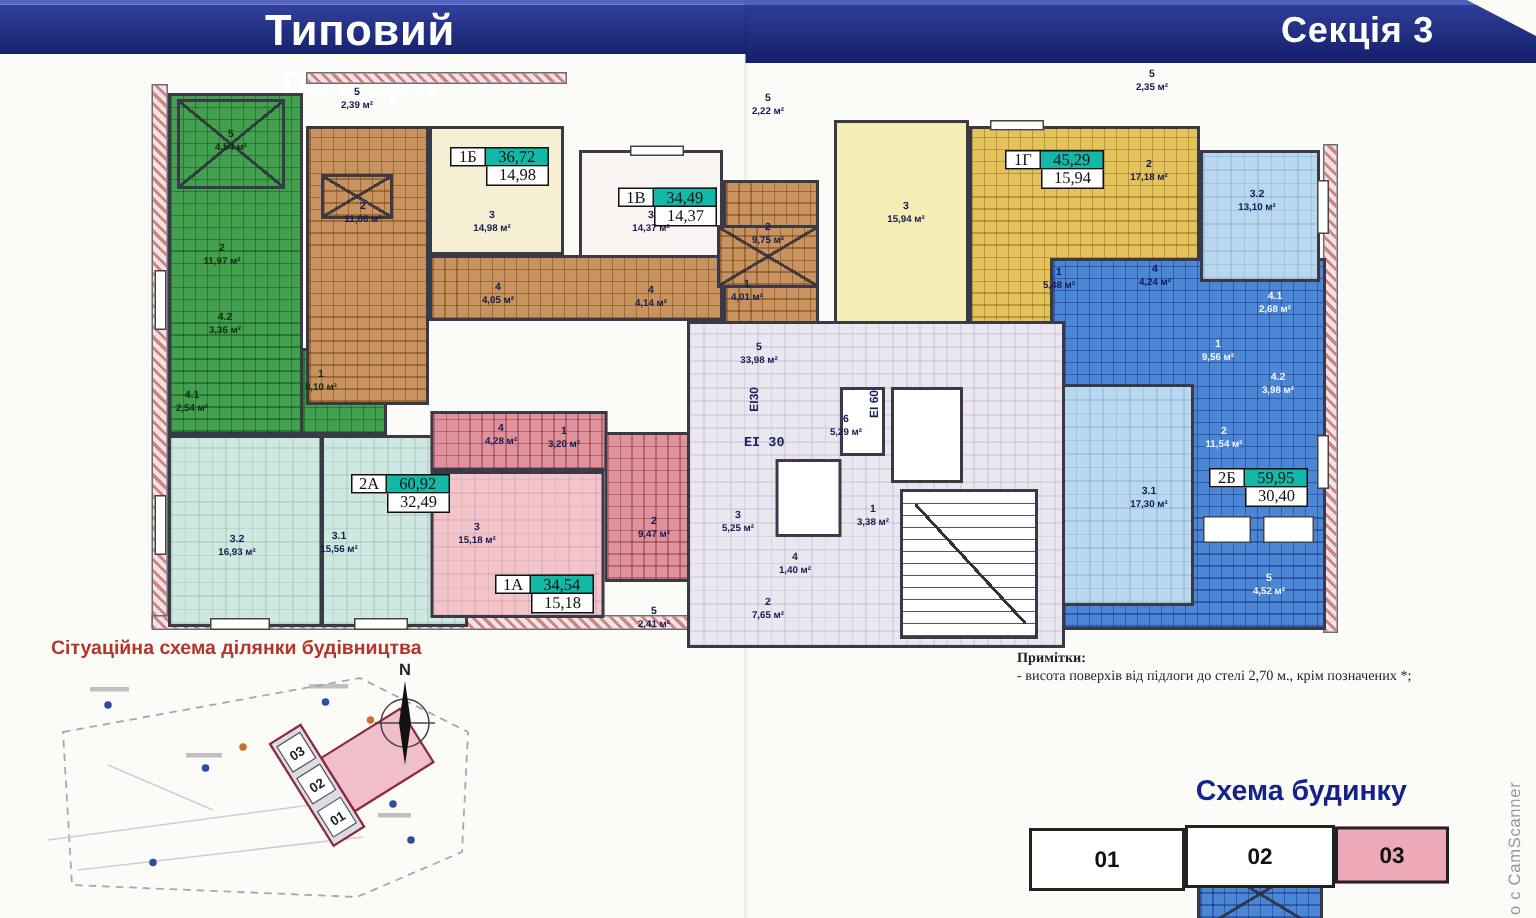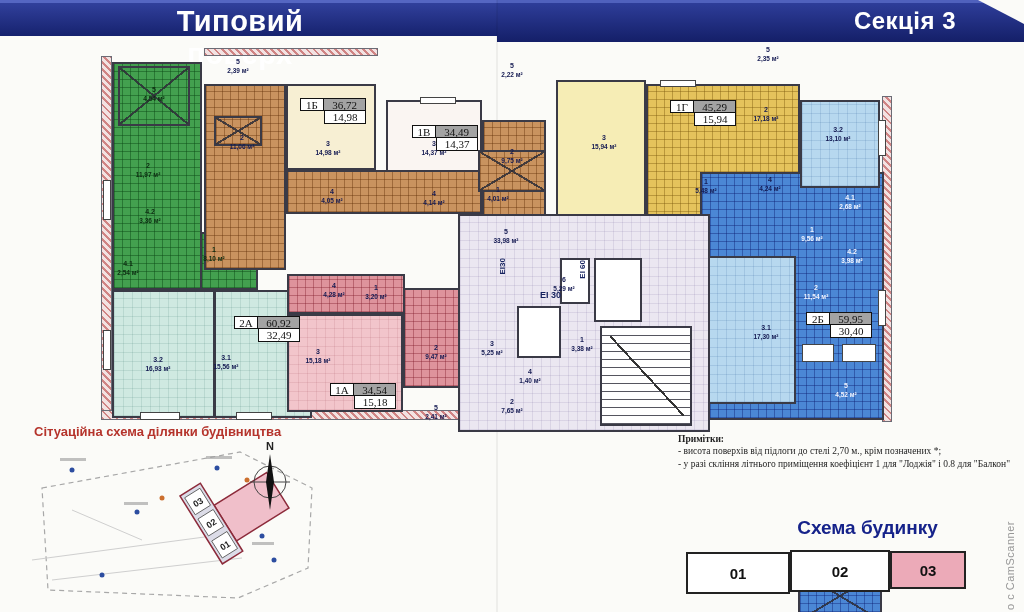--- a/index.html
+++ b/index.html
@@ -63,21 +63,21 @@
   .rm{position:absolute;width:48px;text-align:center;color:#141a52;
       font:700 7px/1.25 "Liberation Sans",sans-serif;}
   .rm span{display:block;}
   .rm .n{font-size:7px;}
   .rm .a{font-size:6.5px;}
   
   .ib{position:absolute;display:grid;grid-template-columns:24px 42px;grid-auto-rows:13px;
       font-family:"Liberation Serif",serif;font-size:11px;color:#111;}
   .ib div{display:flex;align-items:center;justify-content:center;}
   .ib .id{background:#fff;border:1px solid #111;}
-  .ib .tot{background:#a3a3a3;border:1px solid #111;border-left:none;}
+  .ib .tot{background:#14b8a6;border:1px solid #111;border-left:none;}
   .ib .liv{background:#fff;border:1px solid #111;border-top:none;grid-column:2;}
   .vlabel{position:absolute;font:700 8px "Liberation Sans",sans-serif;color:#15215e;
       writing-mode:vertical-rl;transform:rotate(180deg);}
   .hlabel{position:absolute;font:700 9px "Liberation Sans",sans-serif;color:#15215e;}
   
   .site-title{position:absolute;left:34px;top:424px;font:700 13px "Liberation Sans",sans-serif;color:#b5342c;}
   .notes{position:absolute;left:678px;top:433px;width:336px;color:#232323;
       font:400 9.5px/1.3 "Liberation Serif",serif;}
   .notes .nt{font-weight:700;}
   .notes .nl{text-indent:-6px;padding-left:6px;}
@@ -343,21 +343,21 @@
   <div class="rm" style="left:558px;top:336px;">
       <span class="n">1</span>
       <span class="a">3,38 м²</span>
     </div>
   <div class="rm" style="left:488px;top:398px;">
       <span class="n">2</span>
       <span class="a">7,65 м²</span>
     </div>
 
   <div class="vlabel" style="left:498px;top:258px;">ЕІ30</div>
-  <div class="hlabel" style="left:540px;top:290px;">ЕІ 30</div>
+  <div class="hlabel" style="left:496px;top:290px;font-family:Liberation Mono, monospace;">ЕІ 30</div>
   <div class="vlabel" style="left:578px;top:260px;">ЕІ 60</div>
 
   <div class="site-title">Сітуаційна схема ділянки будівництва</div>
   <svg width="330" height="172" viewBox="0 0 330 172" style="position:absolute;left:12px;top:440px;">
     <path d="M 30 48 L 228 12 L 300 48 L 296 128 L 226 158 L 36 150 Z" fill="none" stroke="#a8a8a8" stroke-width="1.2" stroke-dasharray="5 4"></path>
     <path d="M 20 120 L 200 96 M 40 140 L 230 118 M 60 70 L 130 100" stroke="#cfcfcf" stroke-width="1" fill="none"></path>
     <g transform="translate(168,56) rotate(-32)">
       <rect x="24" y="26" width="62" height="42" fill="#f0bfca" stroke="#8c2a3a" stroke-width="1.5"></rect>
       <rect x="0" y="0" width="24" height="80" fill="#dcdce8" stroke="#8c2a3a" stroke-width="1.5"></rect>
       <rect x="3" y="4" width="18" height="20" fill="#fff" stroke="#555" stroke-width="0.8"></rect>
@@ -385,21 +385,20 @@
       <rect x="48" y="18" width="26" height="3" fill="#9a9a9a" opacity="0.6"></rect>
       <rect x="112" y="62" width="24" height="3" fill="#9a9a9a" opacity="0.6"></rect>
       <rect x="194" y="16" width="26" height="3" fill="#9a9a9a" opacity="0.6"></rect>
       <rect x="240" y="102" width="22" height="3" fill="#9a9a9a" opacity="0.6"></rect>
     </g>
   </svg>
 
   <div class="notes">
     <div class="nt">Примітки:</div>
     <div class="nl">- висота поверхів від підлоги до стелі 2,70 м., крім позначених *;</div>
-    <div class="nl">- у разі скління літнього приміщення коефіцієнт 1 для "Лоджія" і 0.8 для "Балкон"</div>
   </div>
 
   <div class="scheme-title">Схема будинку</div>
   <div class="sbox" style="left:686px;top:552px;width:104px;height:42px;">01</div>
   <div class="sbox" style="left:790px;top:550px;width:100px;height:42px;">02</div>
   <div class="sbox pink" style="left:890px;top:551px;width:76px;height:38px;">03</div>
 
   <div class="watermark">о с CamScanner</div>
 </div>
 

